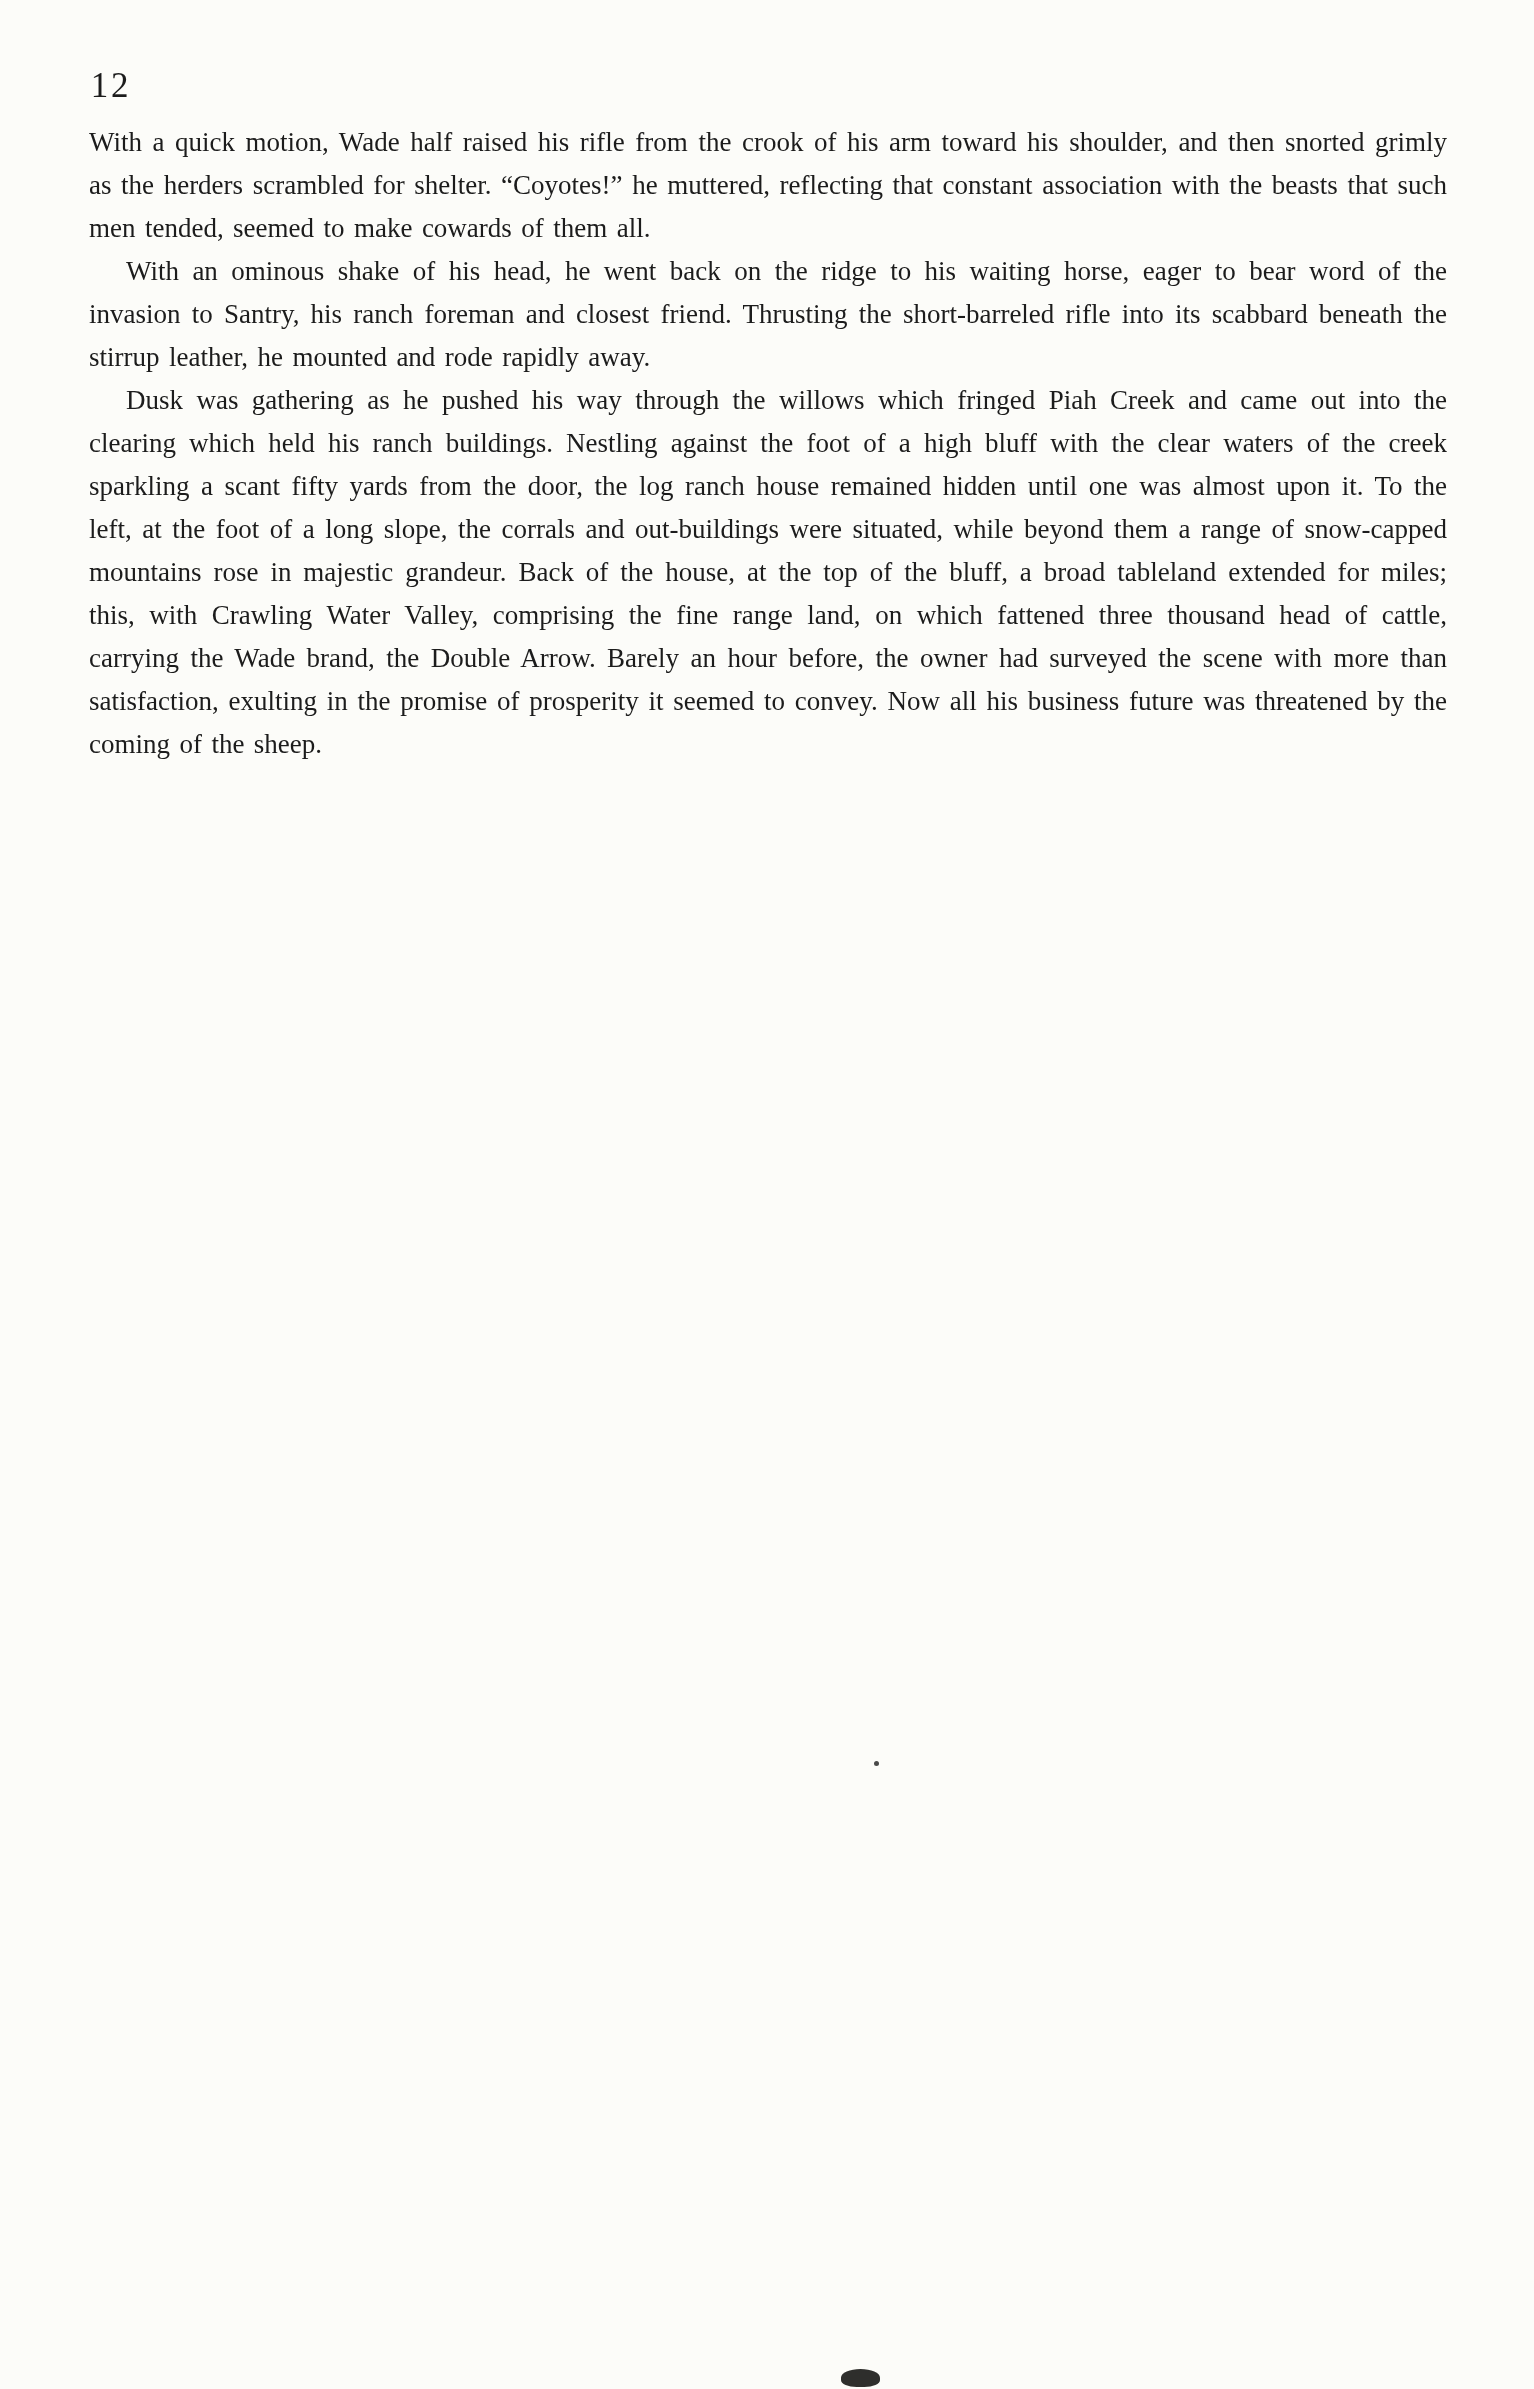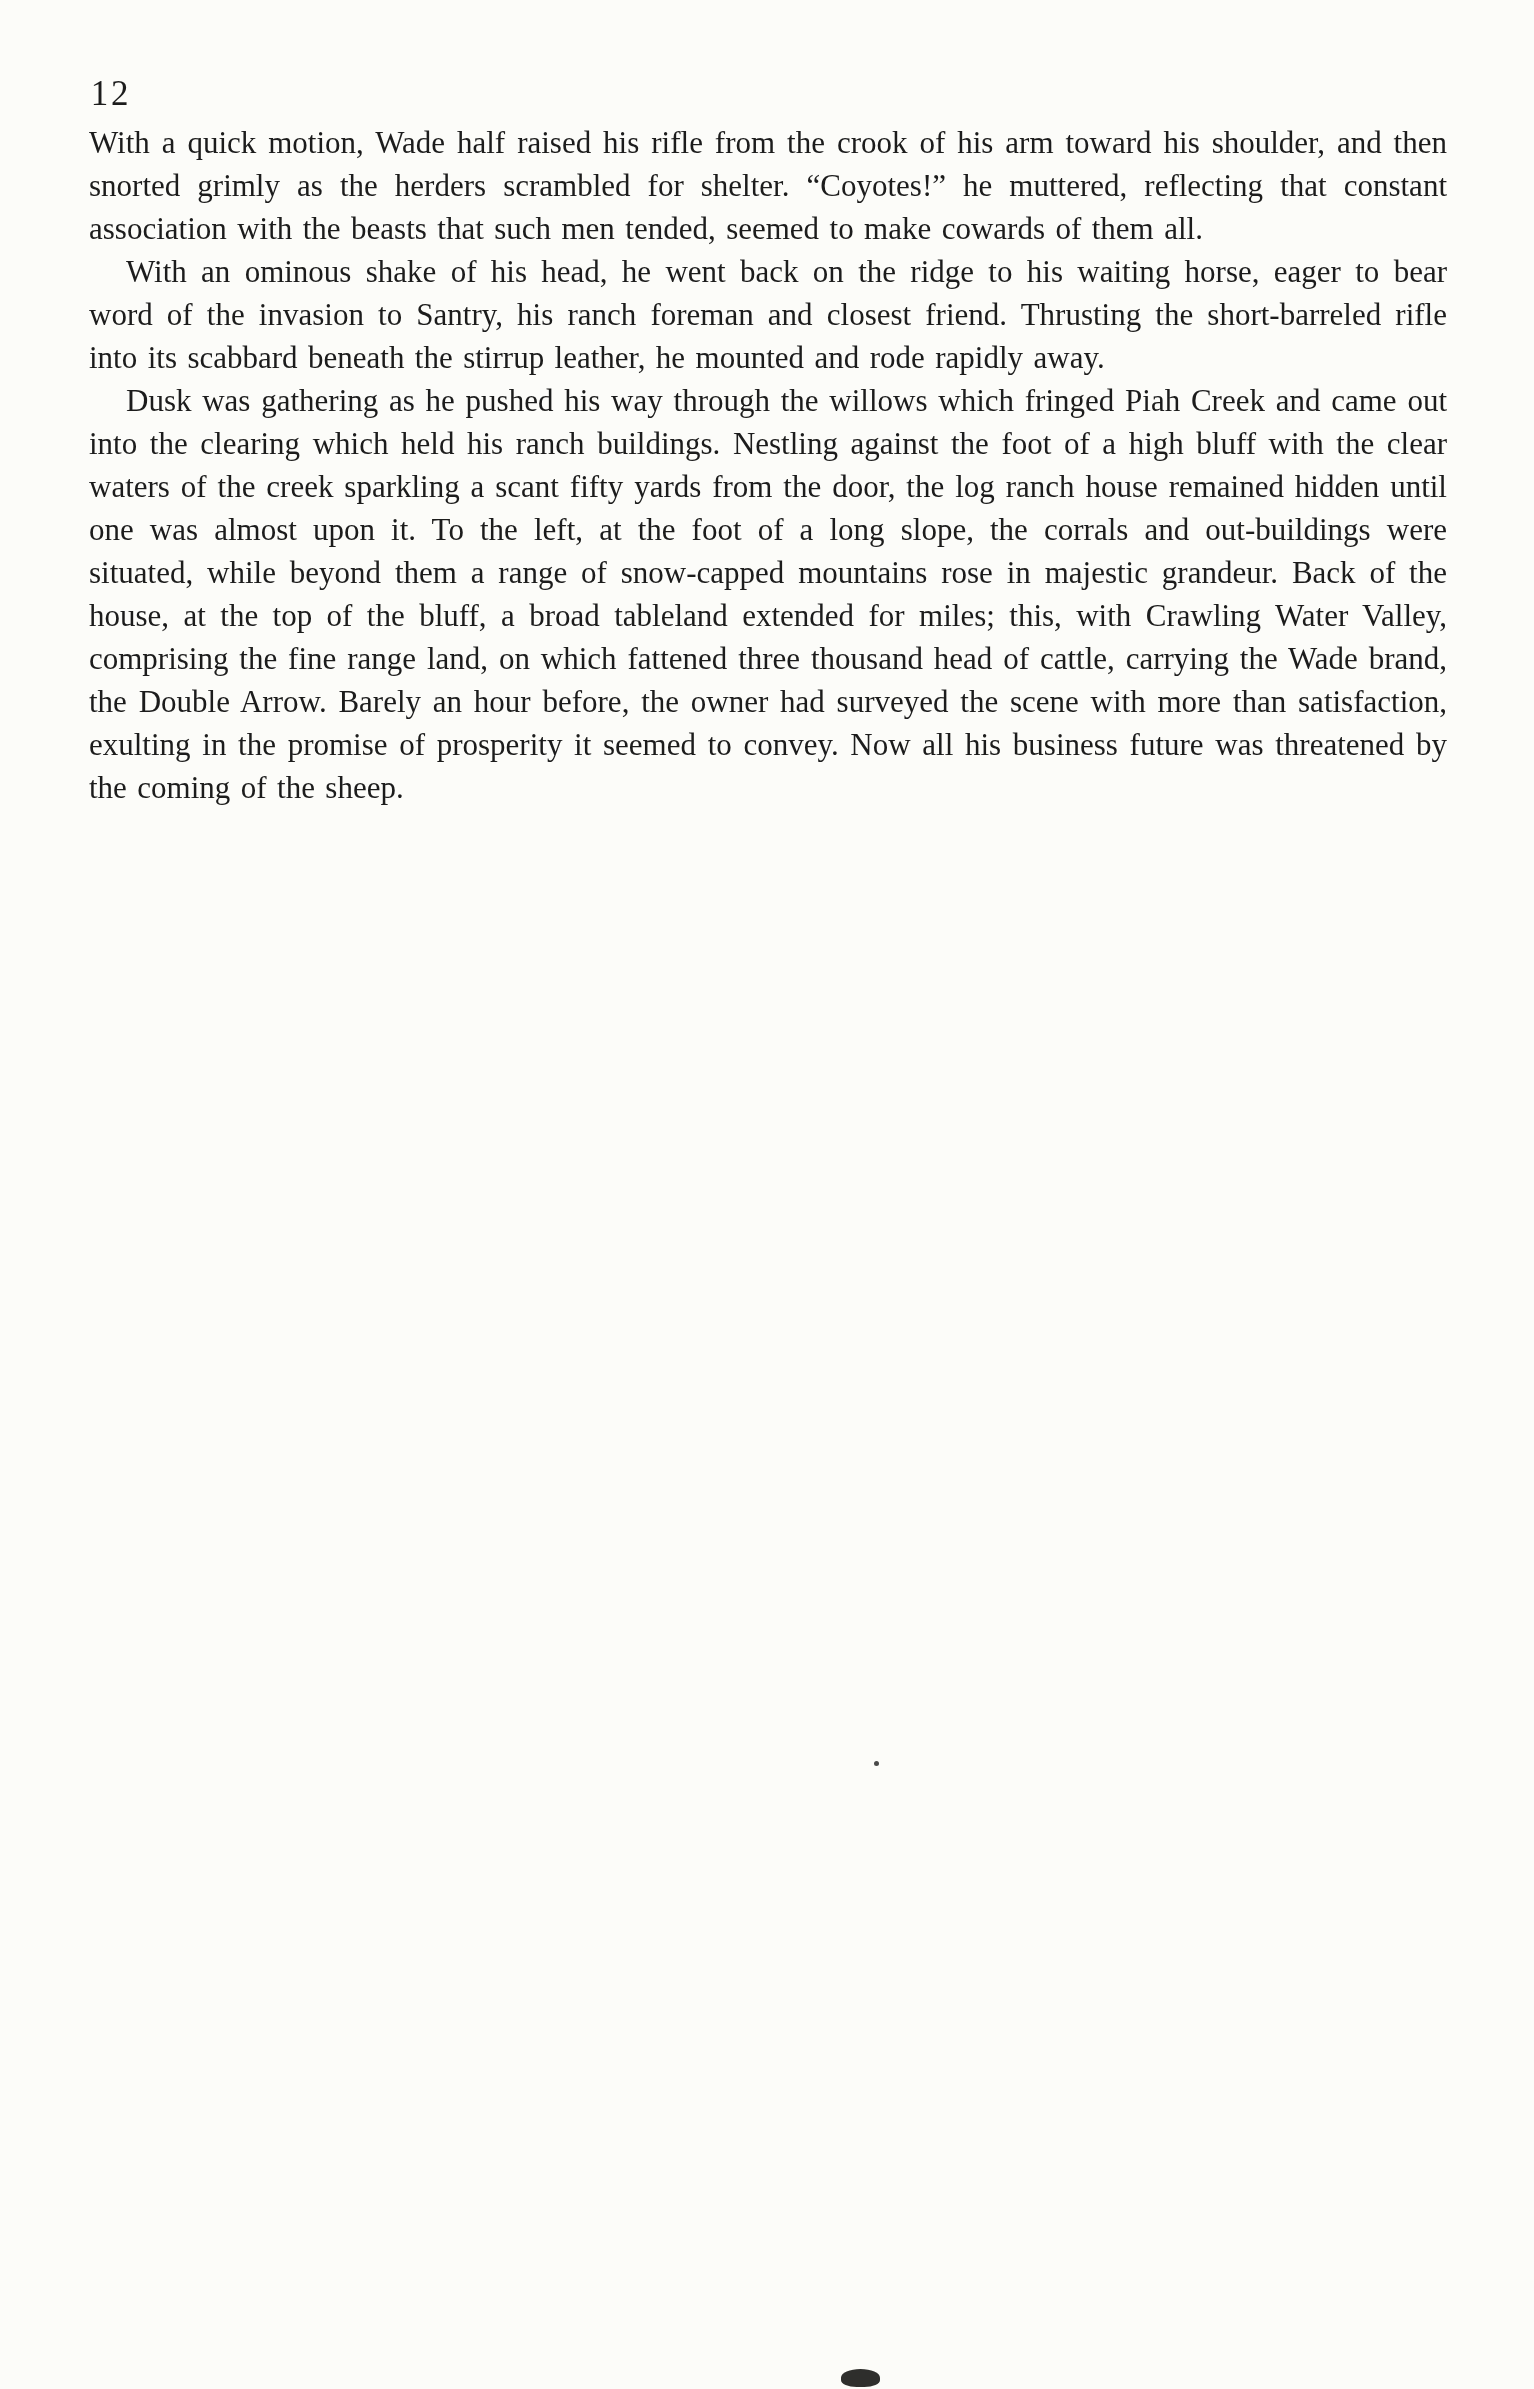--- a/index.html
+++ b/index.html
@@ -24,35 +24,34 @@
     left: 89px;
     right: 89px;
     height: 50px;
   }
   .page-number {
     position: absolute;
     left: 1.8px;
     top: 3.5px;
     font-size: 35px;
     letter-spacing: 2.7px;
-    margin-top: 8px;
   }
   .page-title {
     display: block;
     text-align: center;
     font-size: 37px;
     letter-spacing: 3.5px;
     word-spacing: 7px;
   }
   .body-text {
     position: absolute;
     top: 121px;
     left: 89px;
     width: 1358px;
-    font-size: 31px;
+    font-size: 27px;
     line-height: 43px;
     text-align: justify;
     text-justify: inter-word;
   }
   .body-text p {
     margin: 0;
     word-spacing: 2.7px;
   }
   .body-text p.indent {
     text-indent: 37px;

